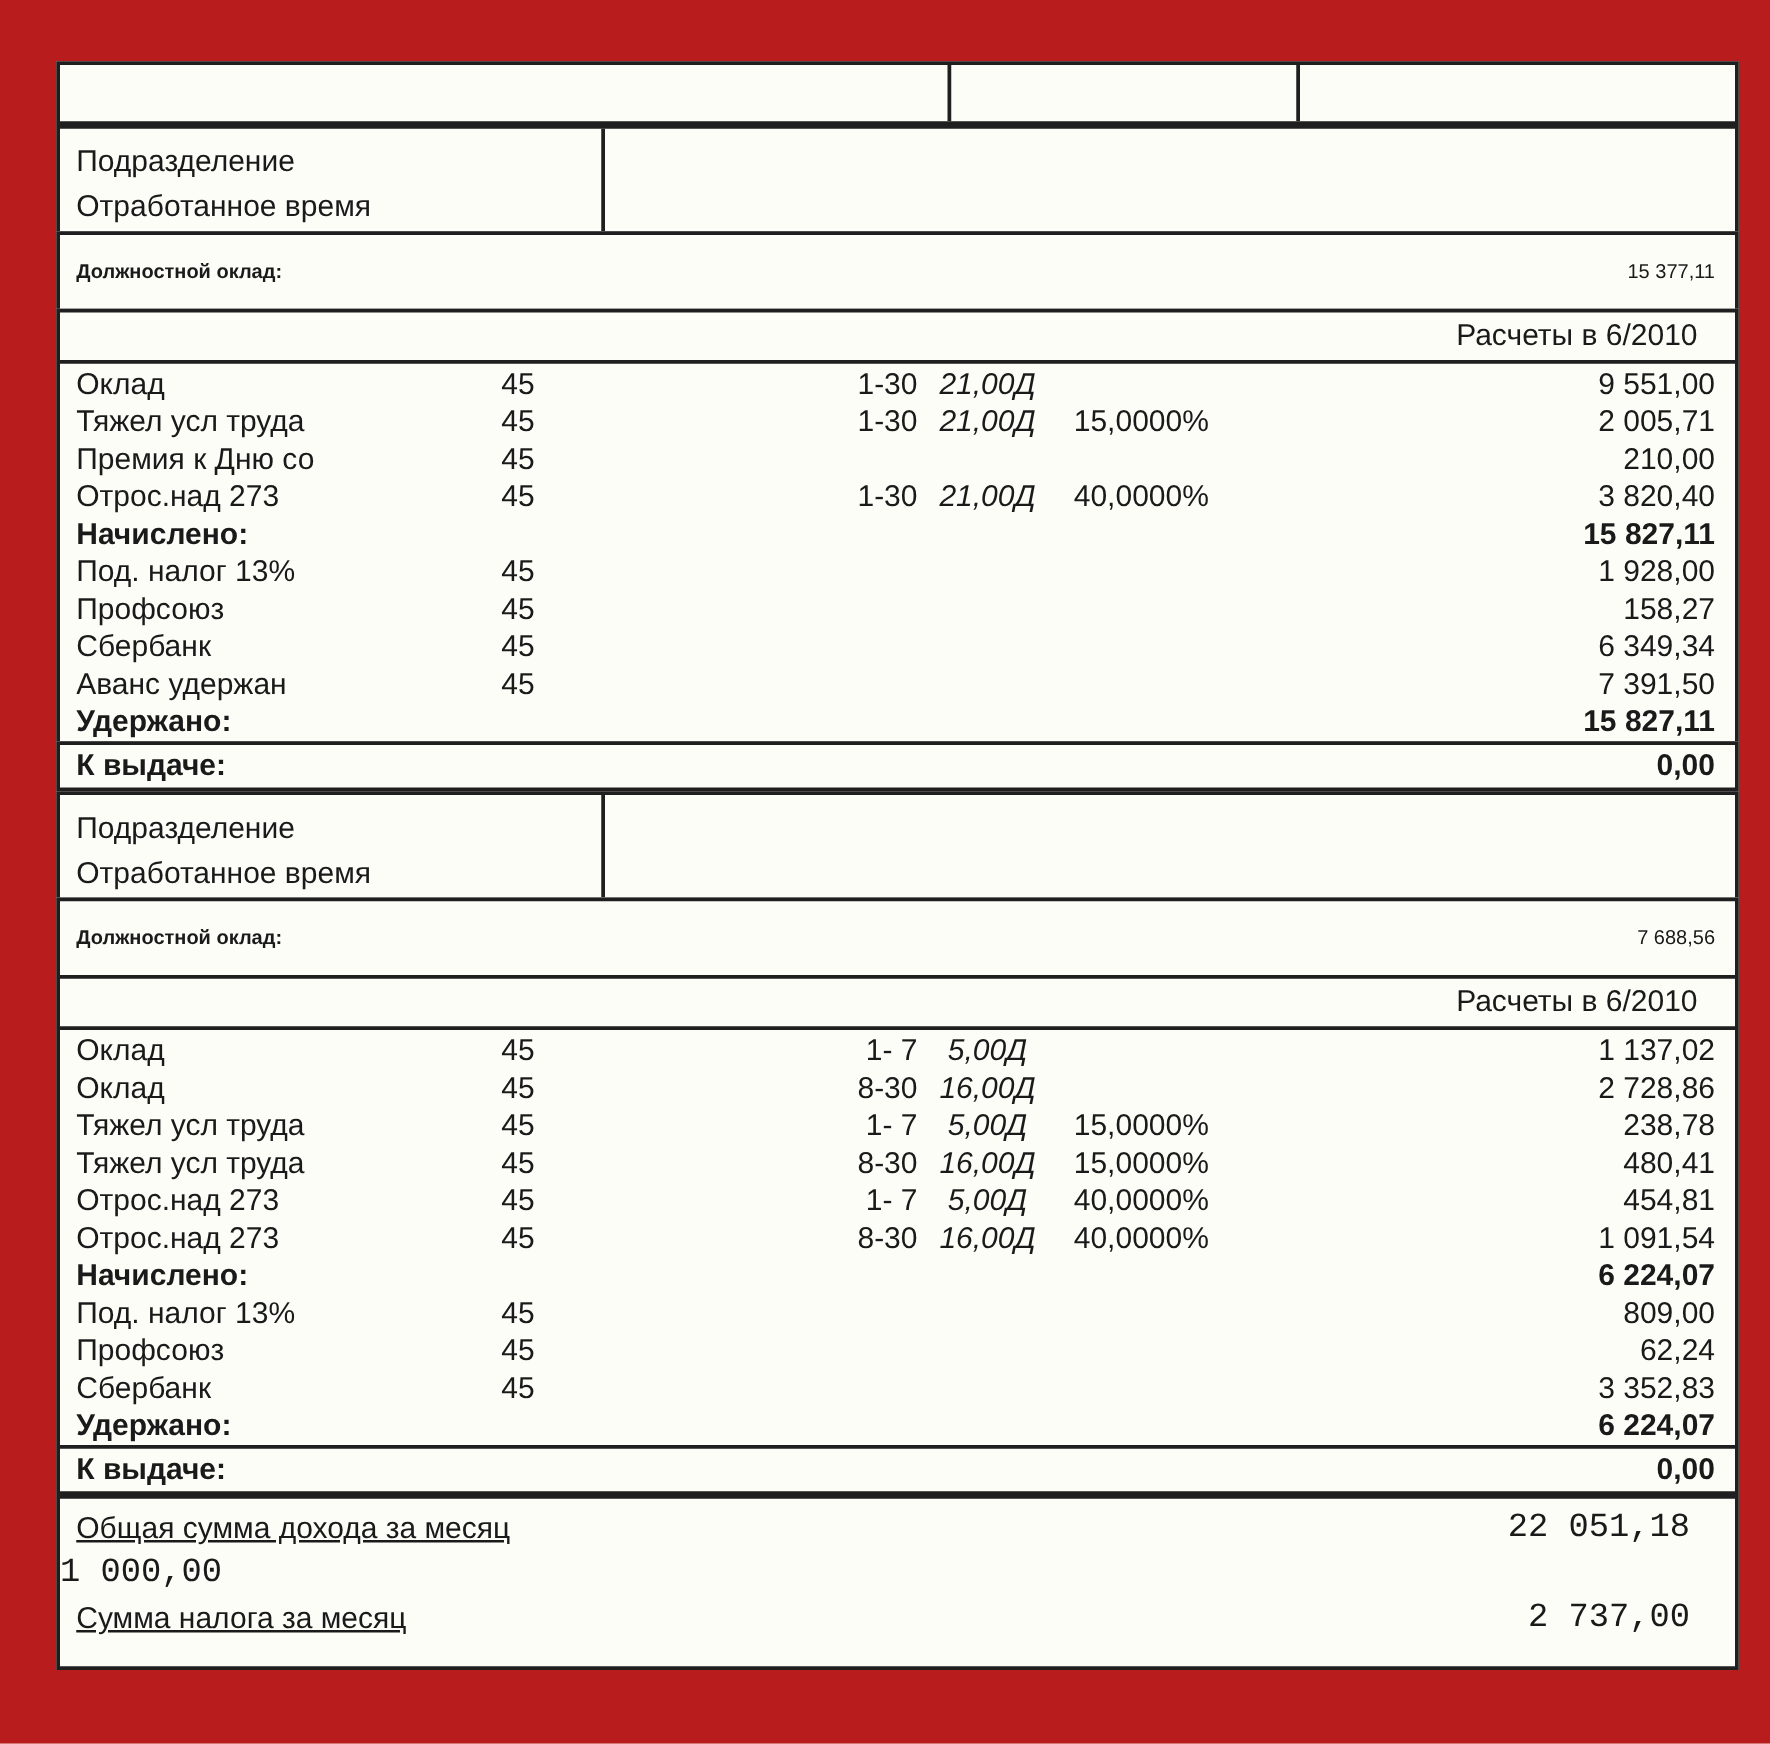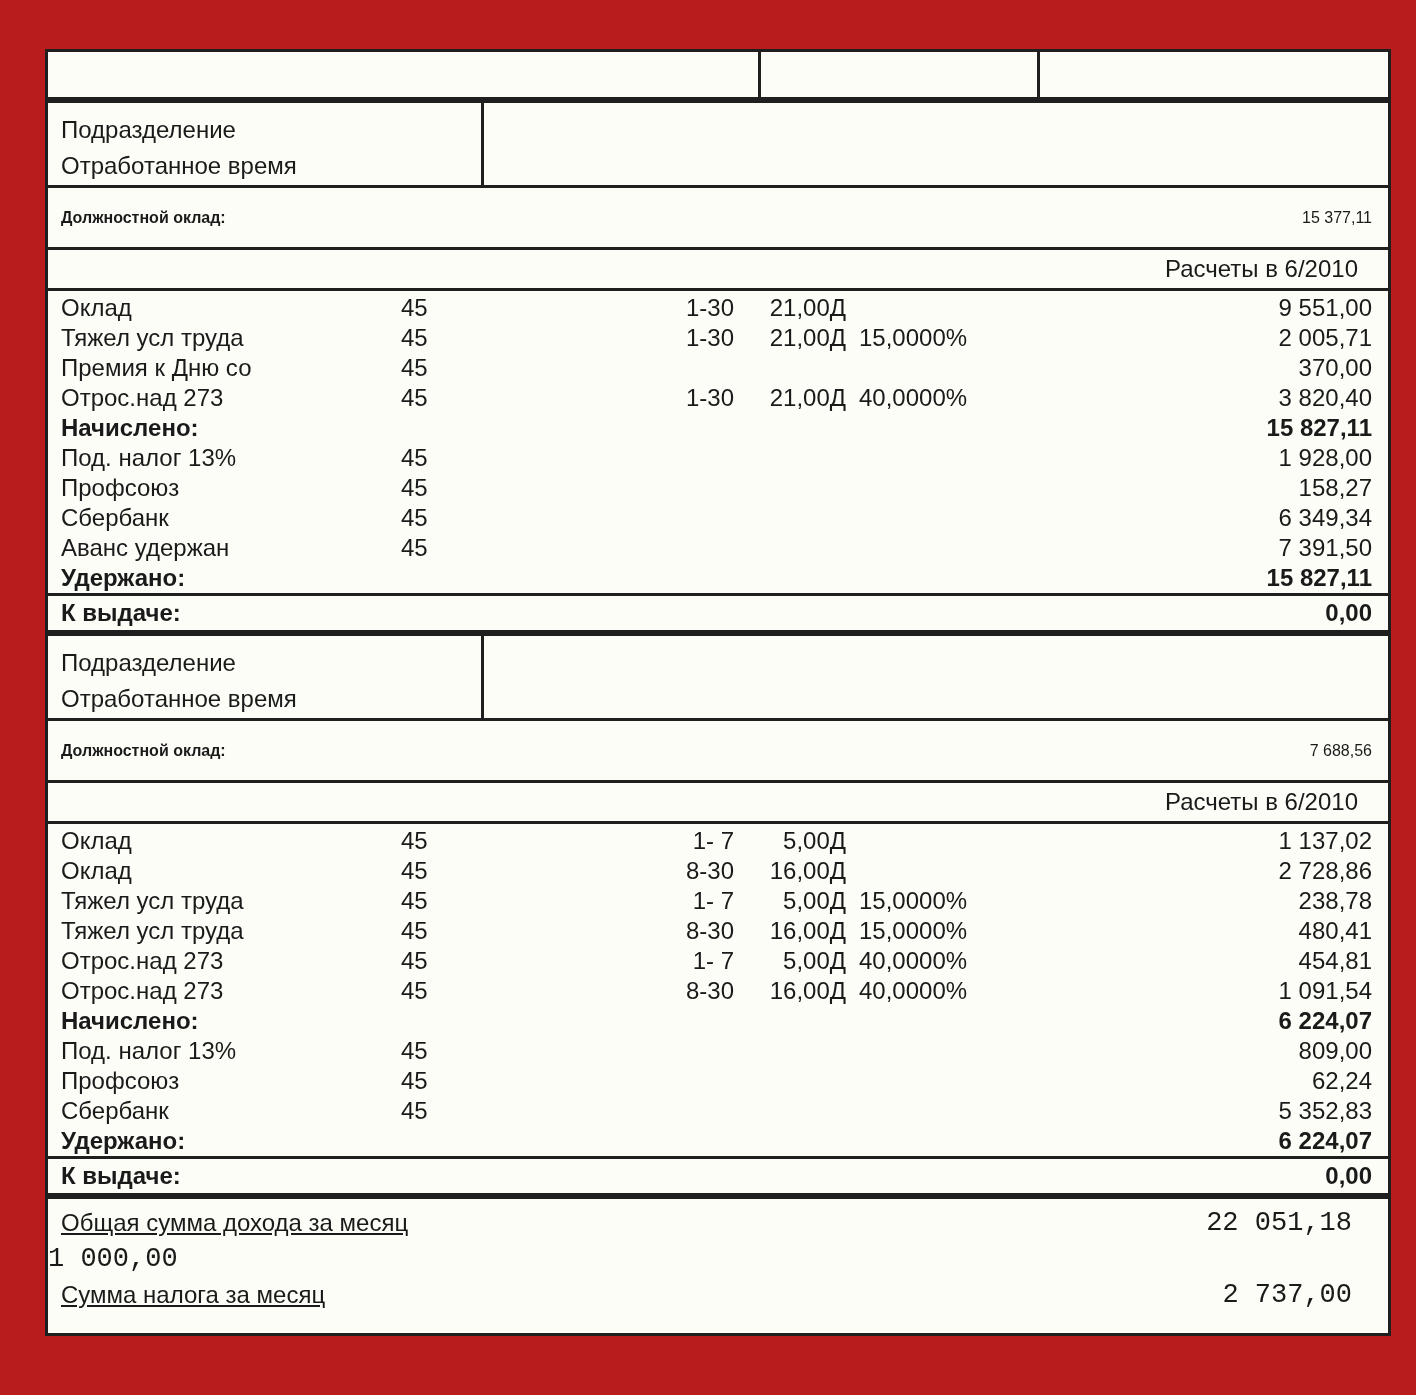--- a/index.html
+++ b/index.html
@@ -75,21 +75,21 @@
     grid-template-columns: 340px 55px 278px 112px 152px 1fr;
     height: 30px;
     line-height: 30px;
     font-size: 24px;
     padding: 0 16px 0 13px;
     white-space: pre;
   }
   .pay-row .c-name  { text-align: left; overflow: hidden; }
   .pay-row .c-code  { text-align: left; }
   .pay-row .c-days  { text-align: right; }
-  .pay-row .c-hours { text-align: right; }
+  .pay-row .c-hours { text-align: center; font-style: italic; }
   .pay-row .c-pct   { text-align: left; padding-left: 13px; }
   .pay-row .c-amt   { text-align: right; }
   .pay-row.bold .c-name, .pay-row.bold .c-amt { font-weight: bold; }
 
   
   .payout-row {
     height: 40px;
     display: flex;
     align-items: center;
     justify-content: space-between;
@@ -162,21 +162,21 @@
     <span class="c-pct">15,0000%</span>
     <span class="c-amt">2 005,71</span>
   </div>
 
   <div class="pay-row">
     <span class="c-name">Премия к Дню со</span>
     <span class="c-code">45</span>
     <span class="c-days"></span>
     <span class="c-hours"></span>
     <span class="c-pct"></span>
-    <span class="c-amt">370,00</span>
+    <span class="c-amt">210,00</span>
   </div>
 
   <div class="pay-row">
     <span class="c-name">Отрос.над 273</span>
     <span class="c-code">45</span>
     <span class="c-days">1-30</span>
     <span class="c-hours">21,00Д</span>
     <span class="c-pct">40,0000%</span>
     <span class="c-amt">3 820,40</span>
   </div>
@@ -339,21 +339,21 @@
     <span class="c-pct"></span>
     <span class="c-amt">62,24</span>
   </div>
 
   <div class="pay-row">
     <span class="c-name">Сбербанк</span>
     <span class="c-code">45</span>
     <span class="c-days"></span>
     <span class="c-hours"></span>
     <span class="c-pct"></span>
-    <span class="c-amt">5 352,83</span>
+    <span class="c-amt">3 352,83</span>
   </div>
 
   <div class="pay-row bold">
     <span class="c-name">Удержано:</span>
     <span class="c-code"></span>
     <span class="c-days"></span>
     <span class="c-hours"></span>
     <span class="c-pct"></span>
     <span class="c-amt">6 224,07</span>
   </div>

